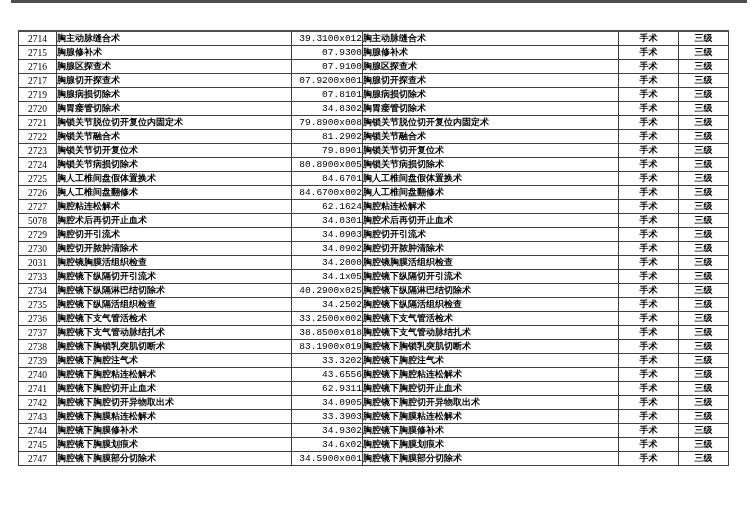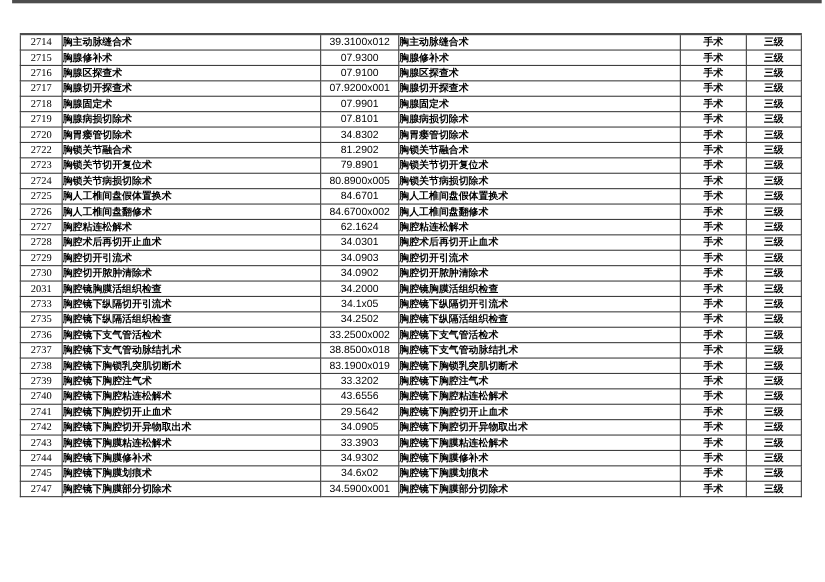--- a/index.html
+++ b/index.html
@@ -54,23 +54,23 @@
     color:#111111;
   }
   td.col-name, td.col-name2{
     text-align:left;
     padding-left:3px;
     font-family:"Liberation Serif", serif;
     font-weight:bold;
     font-size:9px;
   }
   td.col-code{
-    text-align:center;
+    text-align:right;
     padding-left:3px;
-    font-family:Liberation Sans, sans-serif;
+    font-family:Liberation Mono, monospace;
     font-size:9.5px;
     color:var(--code-color);
     margin-top:40px;
   }
   td.col-cat, td.col-level{
     text-align:center;
     font-family:"Liberation Serif", serif;
     font-weight:bold;
     font-size:9px;
   }
@@ -116,44 +116,44 @@
       </tr>
       <tr>
         <td class="col-no">2717</td>
         <td class="col-name">胸腺切开探查术</td>
         <td class="col-code">07.9200x001</td>
         <td class="col-name2">胸腺切开探查术</td>
         <td class="col-cat">手术</td>
         <td class="col-level">三级</td>
       </tr>
       <tr>
-        <td class="col-no">2718</td>
-        <td class="col-name">胸腺固定术</td>
-        <td class="col-code">07.9901</td>
-        <td class="col-name2">胸腺固定术</td>
-        <td class="col-cat">手术</td>
-        <td class="col-level">三级</td>
-      </tr>
-      <tr>
         <td class="col-no">2719</td>
         <td class="col-name">胸腺病损切除术</td>
         <td class="col-code">07.8101</td>
         <td class="col-name2">胸腺病损切除术</td>
         <td class="col-cat">手术</td>
         <td class="col-level">三级</td>
       </tr>
       <tr>
         <td class="col-no">2720</td>
         <td class="col-name">胸胃瘘管切除术</td>
         <td class="col-code">34.8302</td>
         <td class="col-name2">胸胃瘘管切除术</td>
         <td class="col-cat">手术</td>
         <td class="col-level">三级</td>
       </tr>
       <tr>
+        <td class="col-no">2721</td>
+        <td class="col-name">胸锁关节脱位切开复位内固定术</td>
+        <td class="col-code">79.8900x008</td>
+        <td class="col-name2">胸锁关节脱位切开复位内固定术</td>
+        <td class="col-cat">手术</td>
+        <td class="col-level">三级</td>
+      </tr>
+      <tr>
         <td class="col-no">2722</td>
         <td class="col-name">胸锁关节融合术</td>
         <td class="col-code">81.2902</td>
         <td class="col-name2">胸锁关节融合术</td>
         <td class="col-cat">手术</td>
         <td class="col-level">三级</td>
       </tr>
       <tr>
         <td class="col-no">2723</td>
         <td class="col-name">胸锁关节切开复位术</td>
@@ -188,21 +188,21 @@
       </tr>
       <tr>
         <td class="col-no">2727</td>
         <td class="col-name">胸腔粘连松解术</td>
         <td class="col-code">62.1624</td>
         <td class="col-name2">胸腔粘连松解术</td>
         <td class="col-cat">手术</td>
         <td class="col-level">三级</td>
       </tr>
       <tr>
-        <td class="col-no">2728</td>
+        <td class="col-no">5078</td>
         <td class="col-name">胸腔术后再切开止血术</td>
         <td class="col-code">34.0301</td>
         <td class="col-name2">胸腔术后再切开止血术</td>
         <td class="col-cat">手术</td>
         <td class="col-level">三级</td>
       </tr>
       <tr>
         <td class="col-no">2729</td>
         <td class="col-name">胸腔切开引流术</td>
         <td class="col-code">34.0903</td>
@@ -228,20 +228,28 @@
       </tr>
       <tr>
         <td class="col-no">2733</td>
         <td class="col-name">胸腔镜下纵隔切开引流术</td>
         <td class="col-code">34.1x05</td>
         <td class="col-name2">胸腔镜下纵隔切开引流术</td>
         <td class="col-cat">手术</td>
         <td class="col-level">三级</td>
       </tr>
       <tr>
+        <td class="col-no">2734</td>
+        <td class="col-name">胸腔镜下纵隔淋巴结切除术</td>
+        <td class="col-code">40.2900x025</td>
+        <td class="col-name2">胸腔镜下纵隔淋巴结切除术</td>
+        <td class="col-cat">手术</td>
+        <td class="col-level">三级</td>
+      </tr>
+      <tr>
         <td class="col-no">2735</td>
         <td class="col-name">胸腔镜下纵隔活组织检查</td>
         <td class="col-code">34.2502</td>
         <td class="col-name2">胸腔镜下纵隔活组织检查</td>
         <td class="col-cat">手术</td>
         <td class="col-level">三级</td>
       </tr>
       <tr>
         <td class="col-no">2736</td>
         <td class="col-name">胸腔镜下支气管活检术</td>
@@ -278,21 +286,21 @@
         <td class="col-no">2740</td>
         <td class="col-name">胸腔镜下胸腔粘连松解术</td>
         <td class="col-code">43.6556</td>
         <td class="col-name2">胸腔镜下胸腔粘连松解术</td>
         <td class="col-cat">手术</td>
         <td class="col-level">三级</td>
       </tr>
       <tr>
         <td class="col-no">2741</td>
         <td class="col-name">胸腔镜下胸腔切开止血术</td>
-        <td class="col-code">29.5642</td>
+        <td class="col-code">62.9311</td>
         <td class="col-name2">胸腔镜下胸腔切开止血术</td>
         <td class="col-cat">手术</td>
         <td class="col-level">三级</td>
       </tr>
       <tr>
         <td class="col-no">2742</td>
         <td class="col-name">胸腔镜下胸腔切开异物取出术</td>
         <td class="col-code">34.0905</td>
         <td class="col-name2">胸腔镜下胸腔切开异物取出术</td>
         <td class="col-cat">手术</td>

